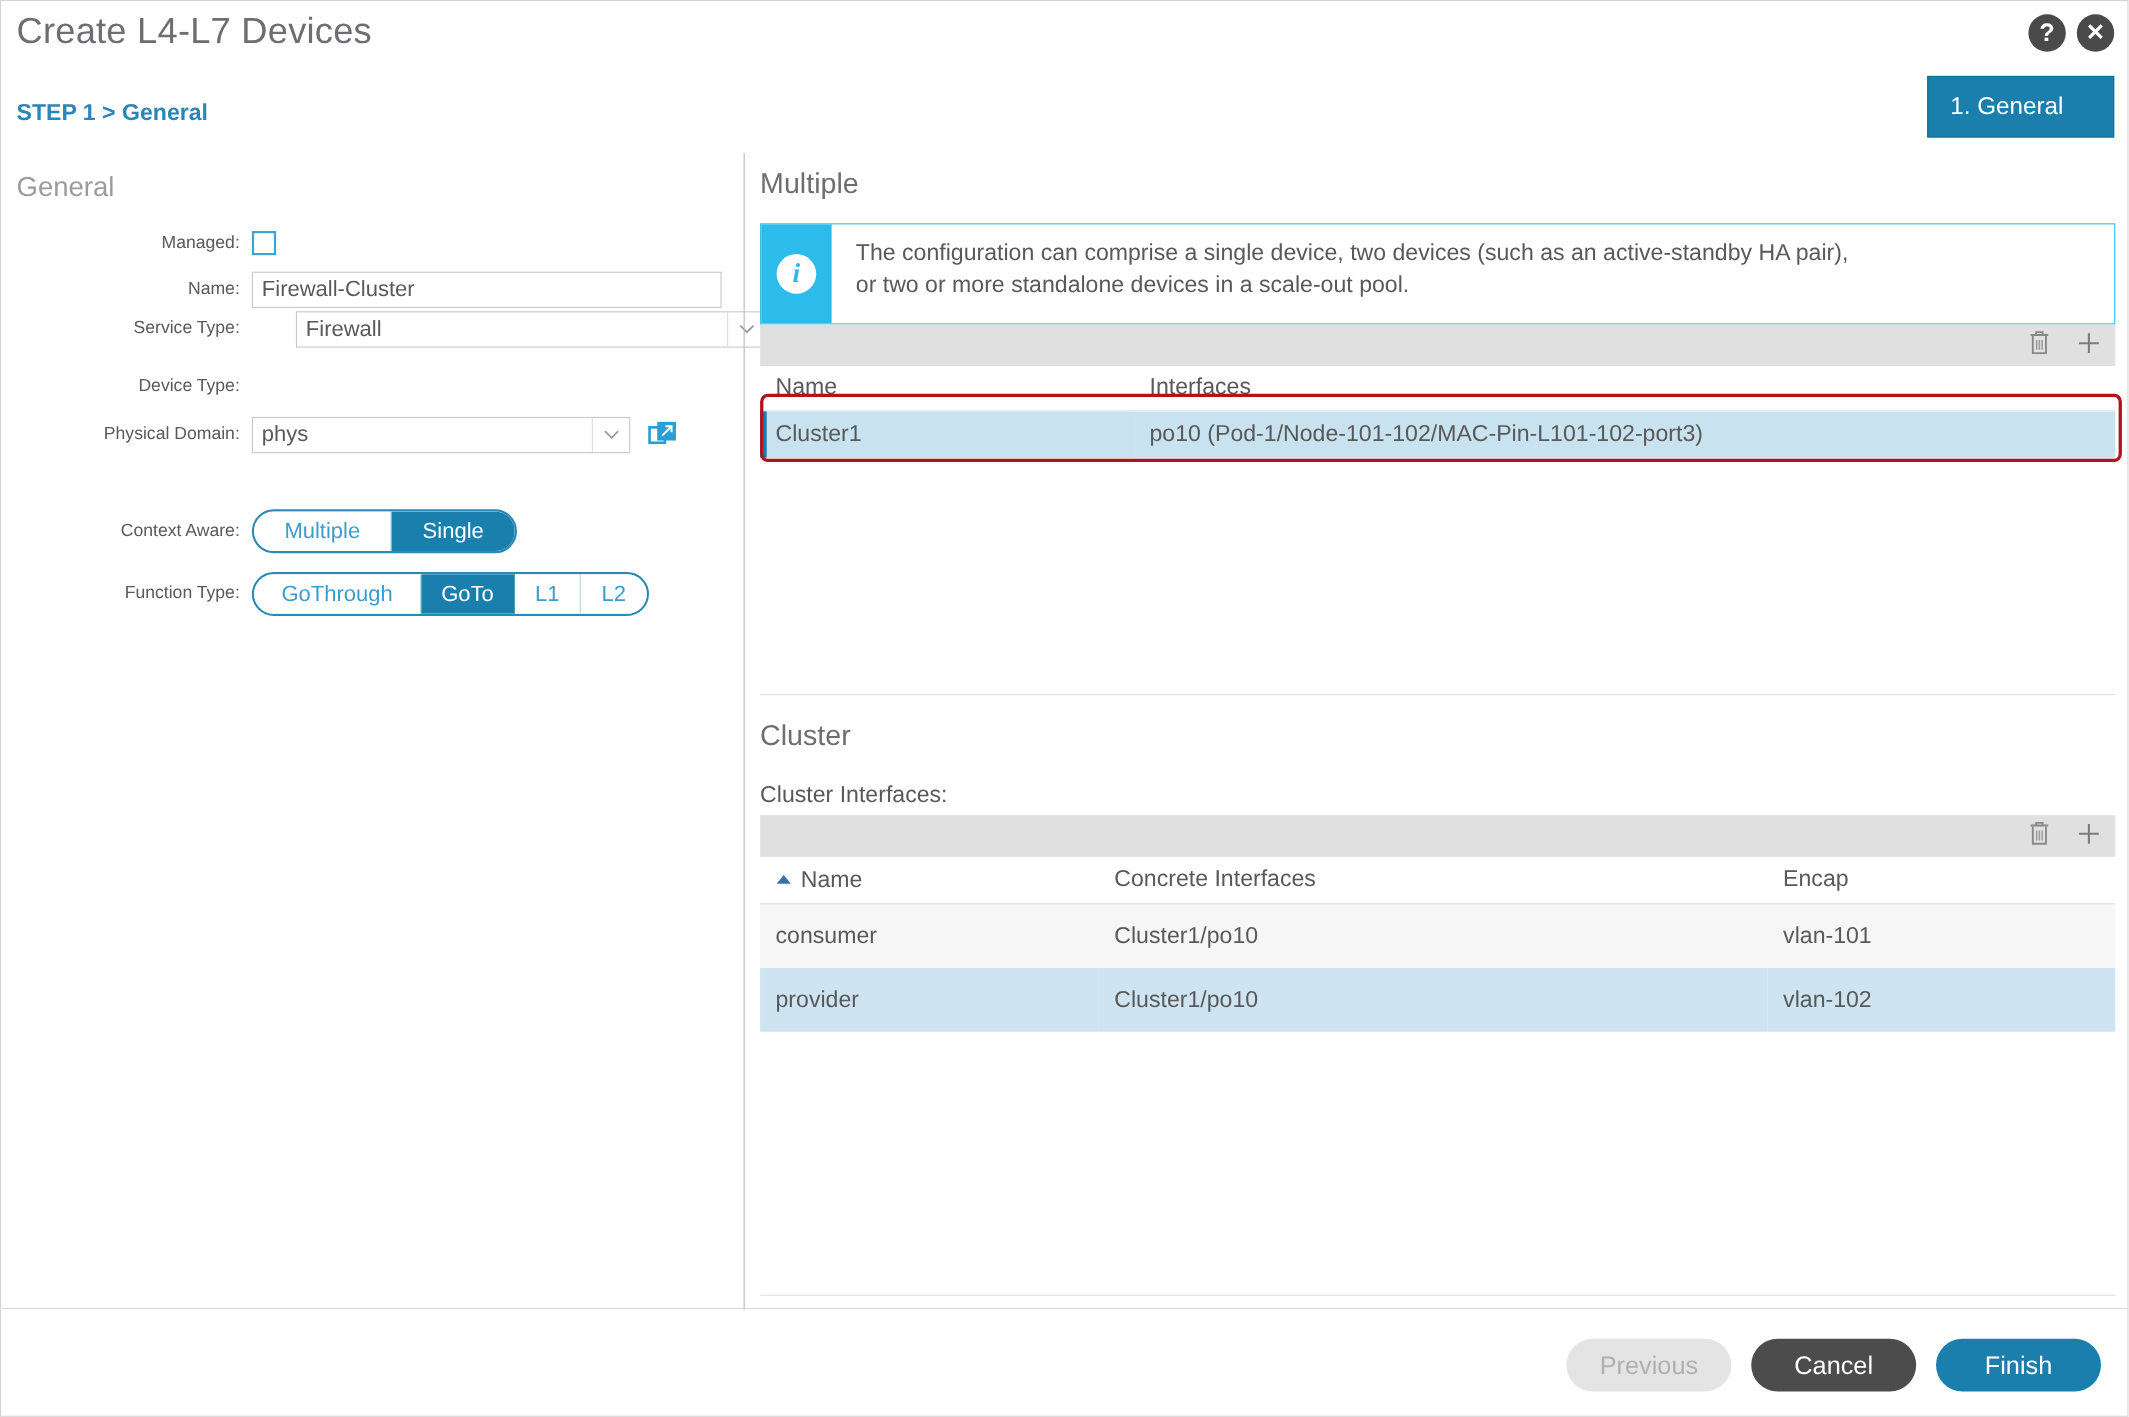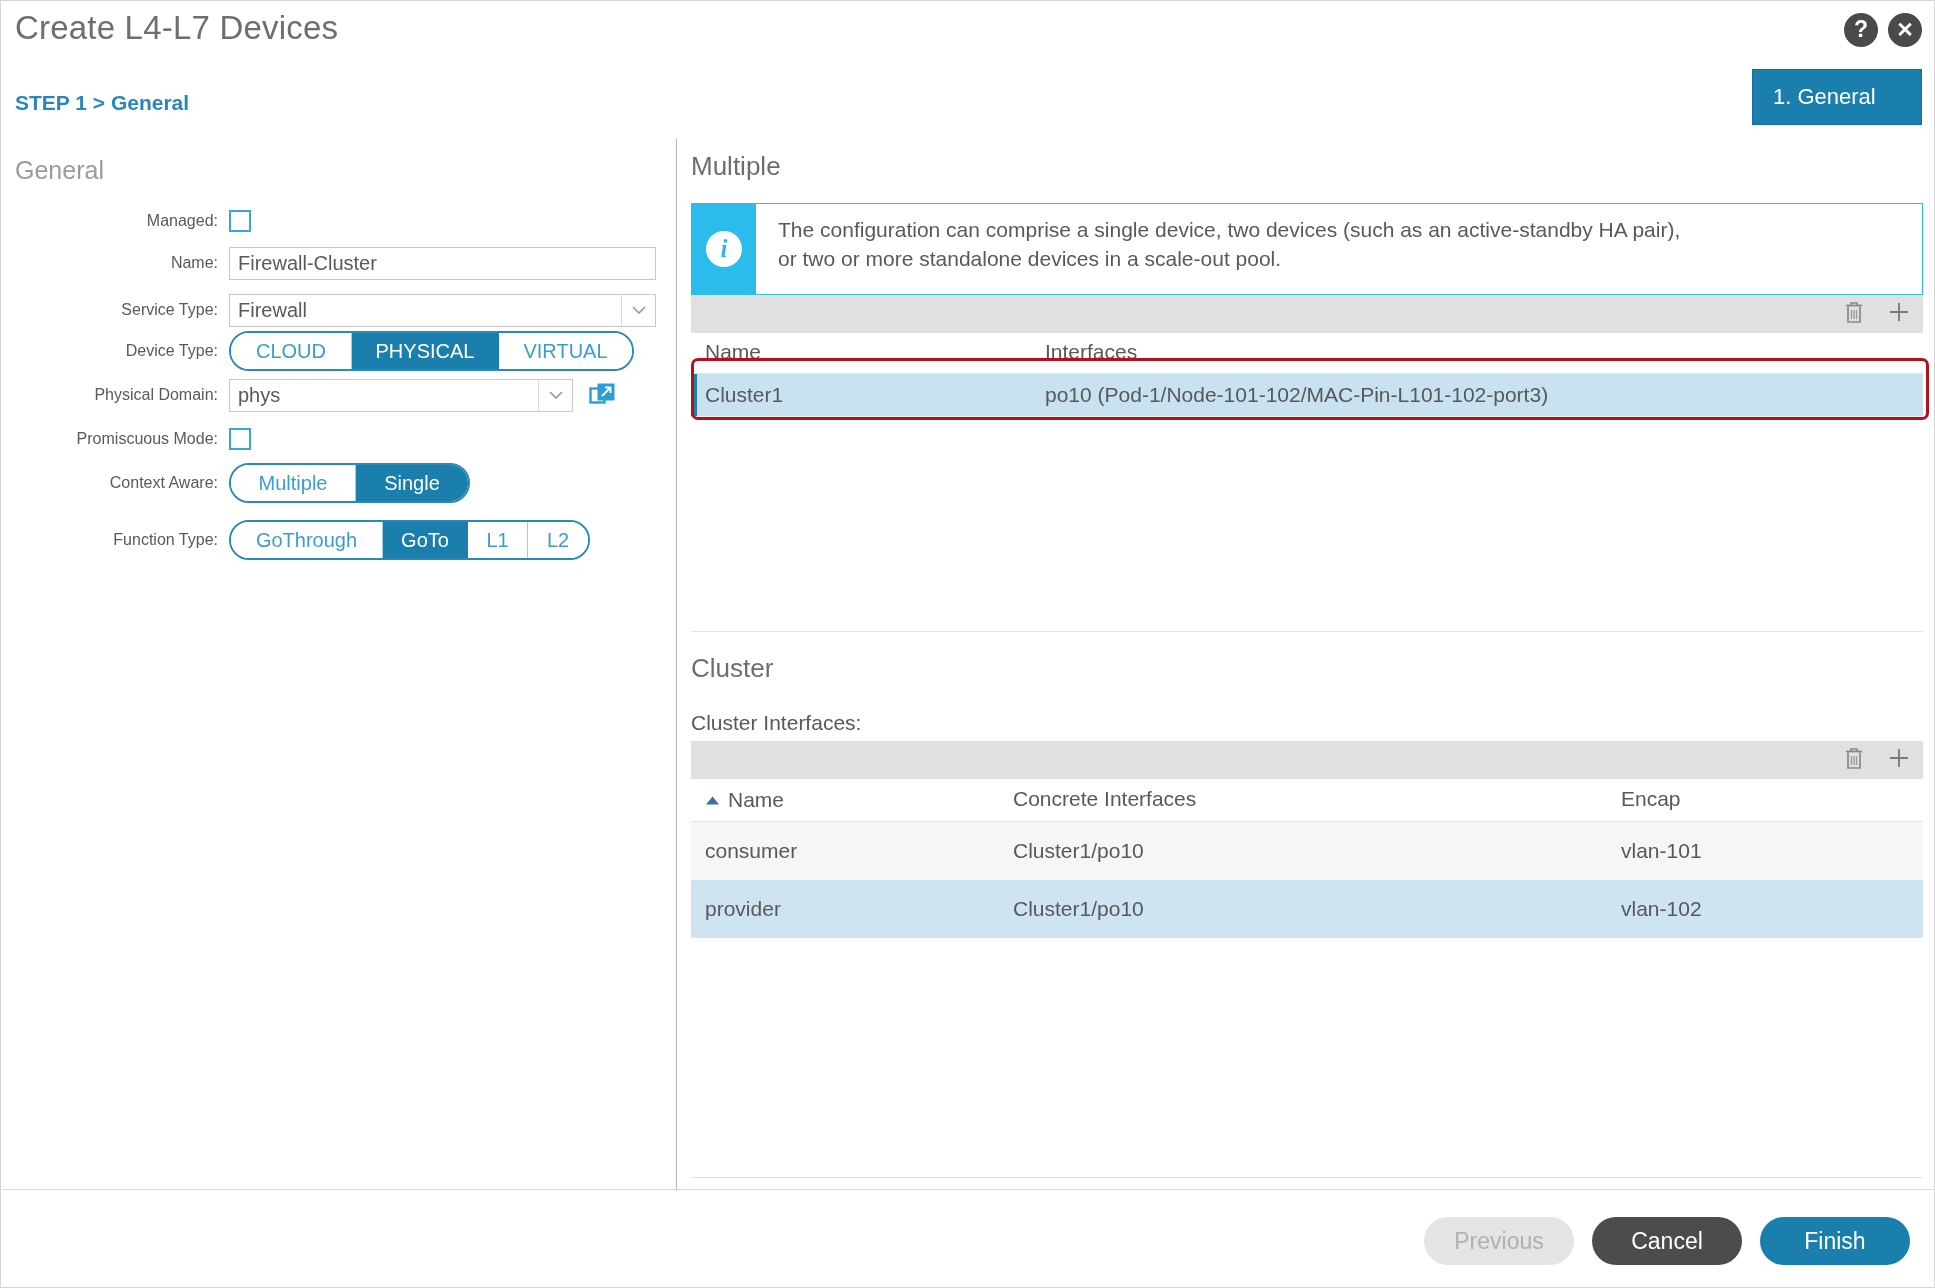--- a/index.html
+++ b/index.html
@@ -338,45 +338,34 @@
     <div class="form-row" style="top:58px;">
       <div class="form-label">Managed:</div>
       <div class="checkbox"></div>
     </div>
 
     <div class="form-row" style="top:100px;">
       <div class="form-label">Name:</div>
       <input class="text-input" type="text" value="Firewall-Cluster" style="">
     </div>
 
-    <div class="form-row" style="top:147px;">
+    <div class="form-row" style="top:136px;gap:40px;">
       <div class="form-label">Service Type:</div>
       <div class="select-wrap">
         <span class="select-value">Firewall</span>
         <span class="select-caret">
           <svg width="14" height="9" viewBox="0 0 14 9">
               <path d="M1 1 L7 7 L13 1" fill="none" stroke="#9a9a9a" stroke-width="1.6"></path>
             </svg>
         </span>
       </div>
     </div>
 
     <div class="form-row" style="top:188px;">
       <div class="form-label">Device Type:</div>
-      <div class="segmented" id="device-type-seg">
-          <div class="seg" style="width: 121px;">
-            <span>CLOUD</span>
-          </div>
-          <div class="seg active" style="width: 147px;">
-            <span>PHYSICAL</span>
-          </div>
-          <div class="seg" style="width: 133px;">
-            <span>VIRTUAL</span>
-          </div>
-        </div>
     </div>
 
     <div class="form-row" style="top:232px;">
       <div class="form-label">Physical Domain:</div>
       <div class="select-wrap narrow">
         <span class="select-value">phys</span>
         <span class="select-caret">
           <svg width="14" height="9" viewBox="0 0 14 9">
               <path d="M1 1 L7 7 L13 1" fill="none" stroke="#9a9a9a" stroke-width="1.6"></path>
             </svg>
@@ -385,24 +374,20 @@
       <span id="domain-link-icon">
         <svg width="27" height="27" viewBox="0 0 27 27">
           <rect x="1.5" y="6.5" width="14" height="14" fill="none" stroke="#2a9fd6" stroke-width="2.4"></rect>
           <rect x="9.5" y="2.5" width="15" height="15" fill="#2a9fd6" stroke="#2a9fd6" stroke-width="2"></rect>
           <path d="M13 14 L21 6" stroke="#ffffff" stroke-width="1.8" fill="none"></path>
           <path d="M16 5.5 L21.5 5.5 L21.5 11" fill="none" stroke="#ffffff" stroke-width="1.8"></path>
         </svg>
       </span>
     </div>
 
-    <div class="form-row" style="top:276px;">
-      <div class="form-label">Promiscuous Mode:</div>
-      <div class="checkbox"></div>
-    </div>
 
     <div class="form-row" style="top:320px;">
       <div class="form-label">Context Aware:</div>
       <div class="segmented" id="context-aware-seg">
           <div class="seg" style="width: 125px;">
             <span>Multiple</span>
           </div>
           <div class="seg active" style="width: 112px;">
             <span>Single</span>
           </div>

